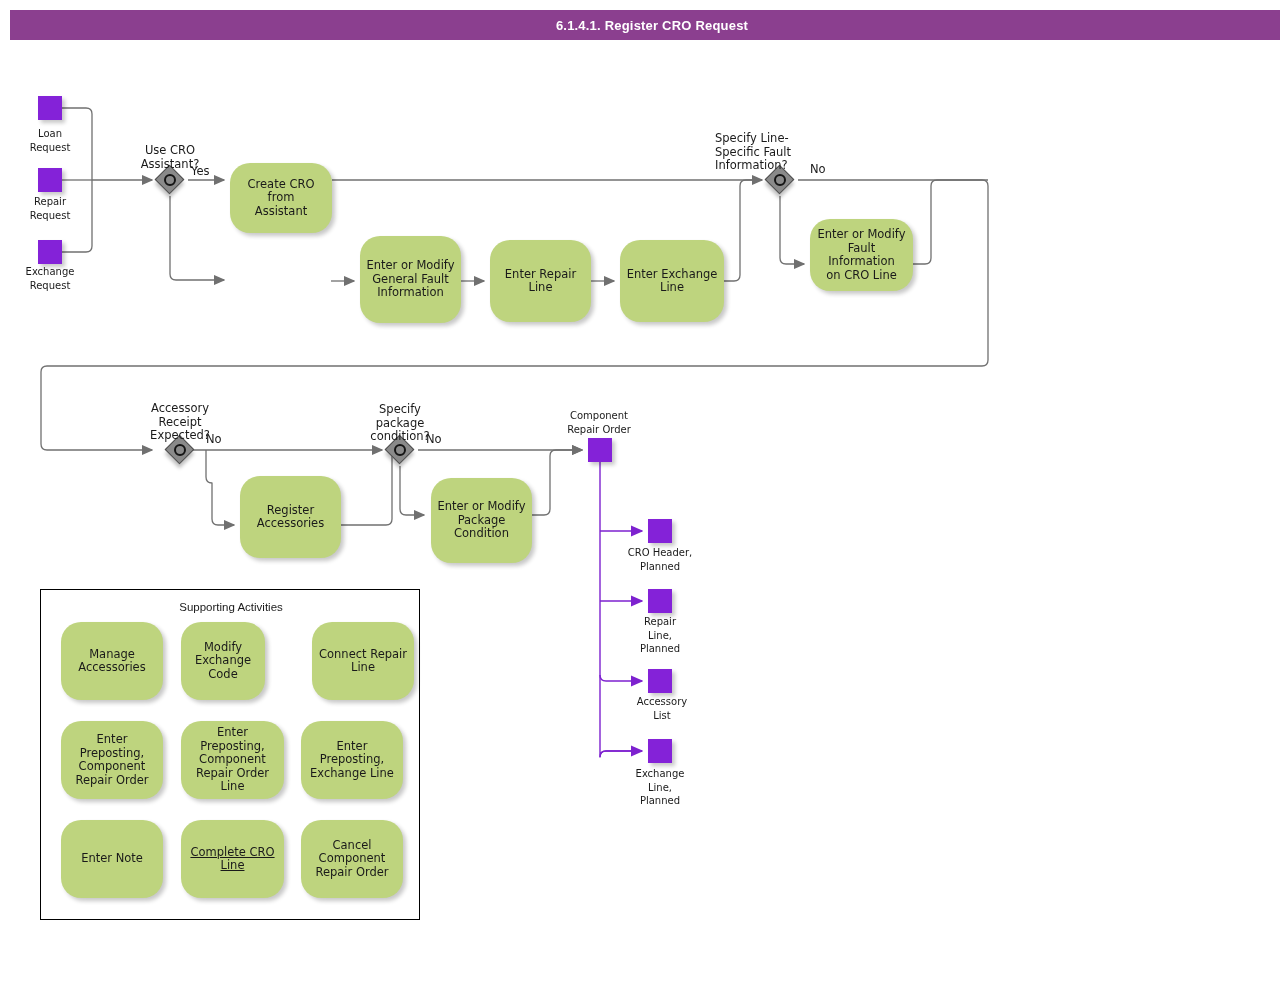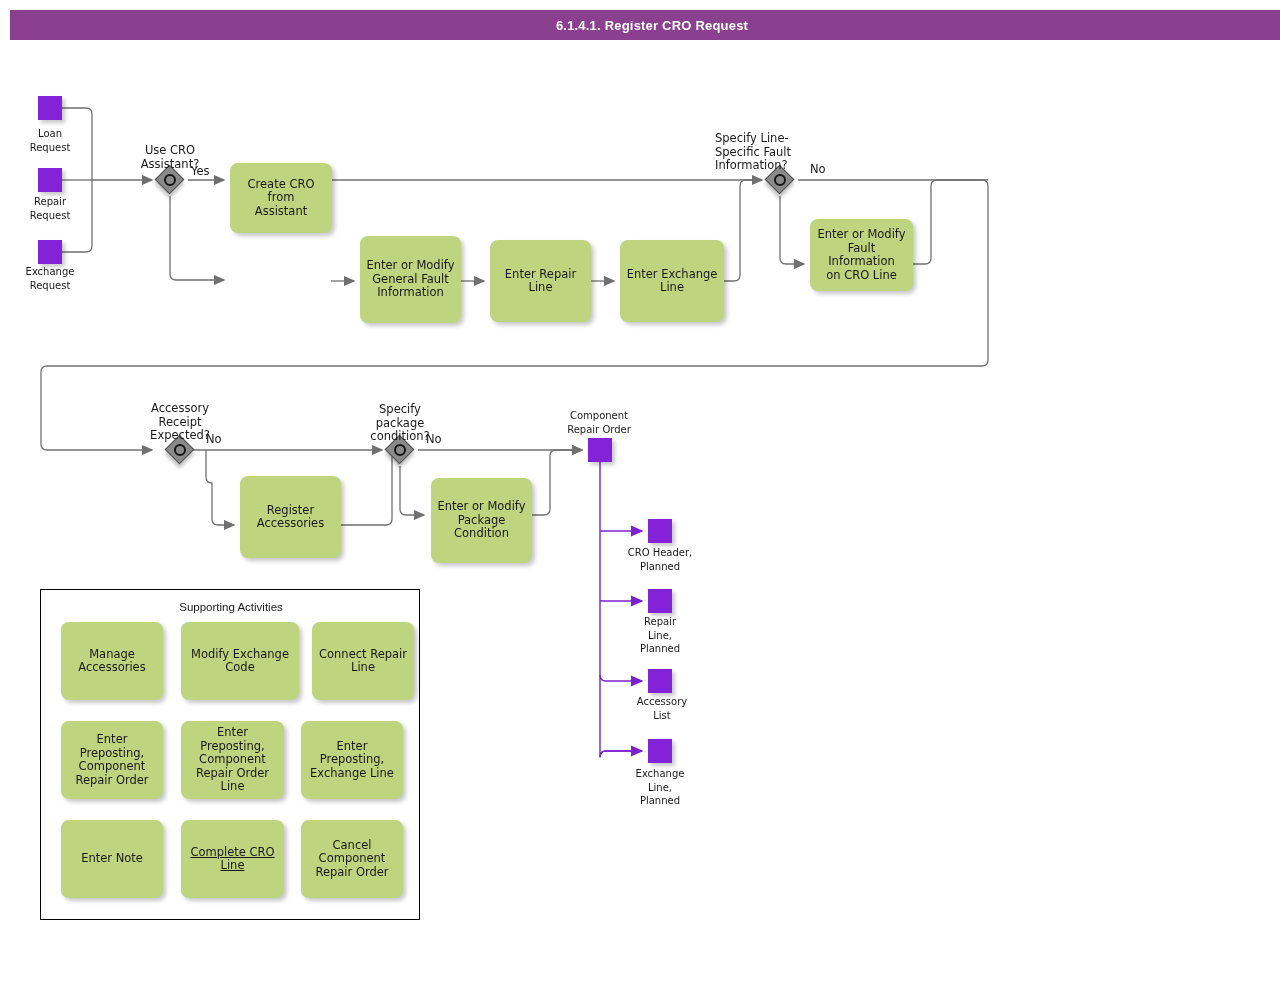--- a/index.html
+++ b/index.html
@@ -46,21 +46,21 @@
     left: 0; top: 0;
     width: 1280px;
     height: 981px;
     pointer-events: none;
   }
 
   
   .task {
     position: absolute;
     background: #bed47e;
-    border-radius: 8px;
+    border-radius: 20px;
     box-shadow: 3px 3px 4px rgba(0,0,0,.22);
     display: flex;
     align-items: center;
     justify-content: center;
     text-align: center;
     color: #1a1a1a;
     font-size: 11.5px;
     line-height: 13.5px;
     padding: 2px 6px;
     box-sizing: border-box;
@@ -293,21 +293,21 @@
   <div class="event" style="left:648px; top:739px;"></div>
   <div class="event-label" style="left: 596px; top: 767px; width: 128px; white-space: pre-line;">Exchange
 Line,
 Planned</div>
 
   <div id="supporting-group">
     <div id="supporting-title">Supporting Activities</div>
 
     <div class="task" style="left: 20px; top: 32px; width: 102px; height: 78px; white-space: pre-line;">Manage
 Accessories</div>
-    <div class="task" style="left: 140px; top: 32px; width: 118px; height: 78px; white-space: pre-line;">Modify Exchange
+    <div class="task" style="left: 140px; top: 32px; width: 84px; height: 78px; white-space: pre-line;">Modify Exchange
 Code</div>
     <div class="task" style="left: 260px; top: 32px; width: 102px; height: 78px; white-space: pre-line; margin-left: 11px;">Connect Repair
 Line</div>
 
     <div class="task" style="left: 20px; top: 131px; width: 102px; height: 78px; white-space: pre-line;">Enter
 Preposting,
 Component
 Repair Order</div>
     <div class="task" style="left: 140px; top: 131px; width: 103px; height: 78px; white-space: pre-line;">Enter
 Preposting,

